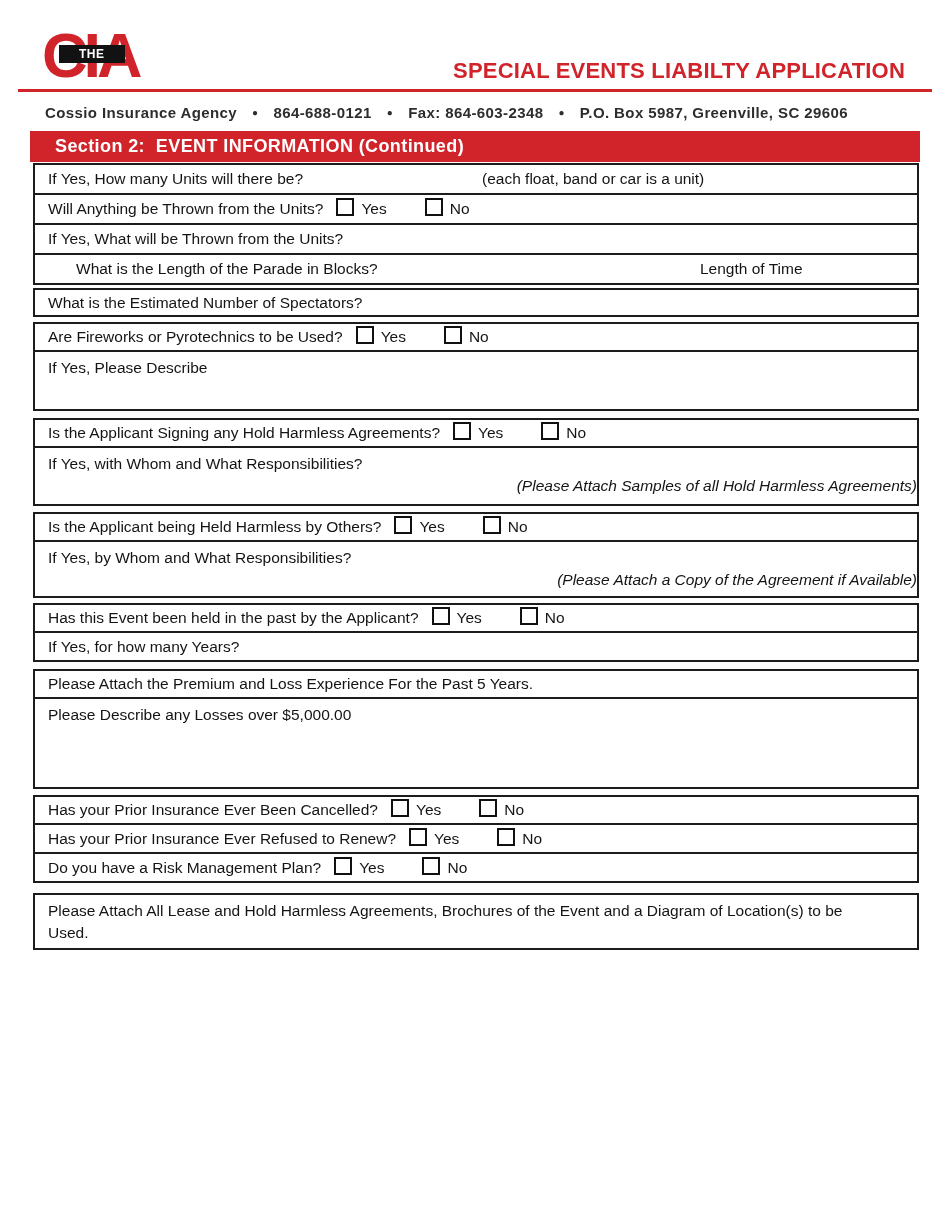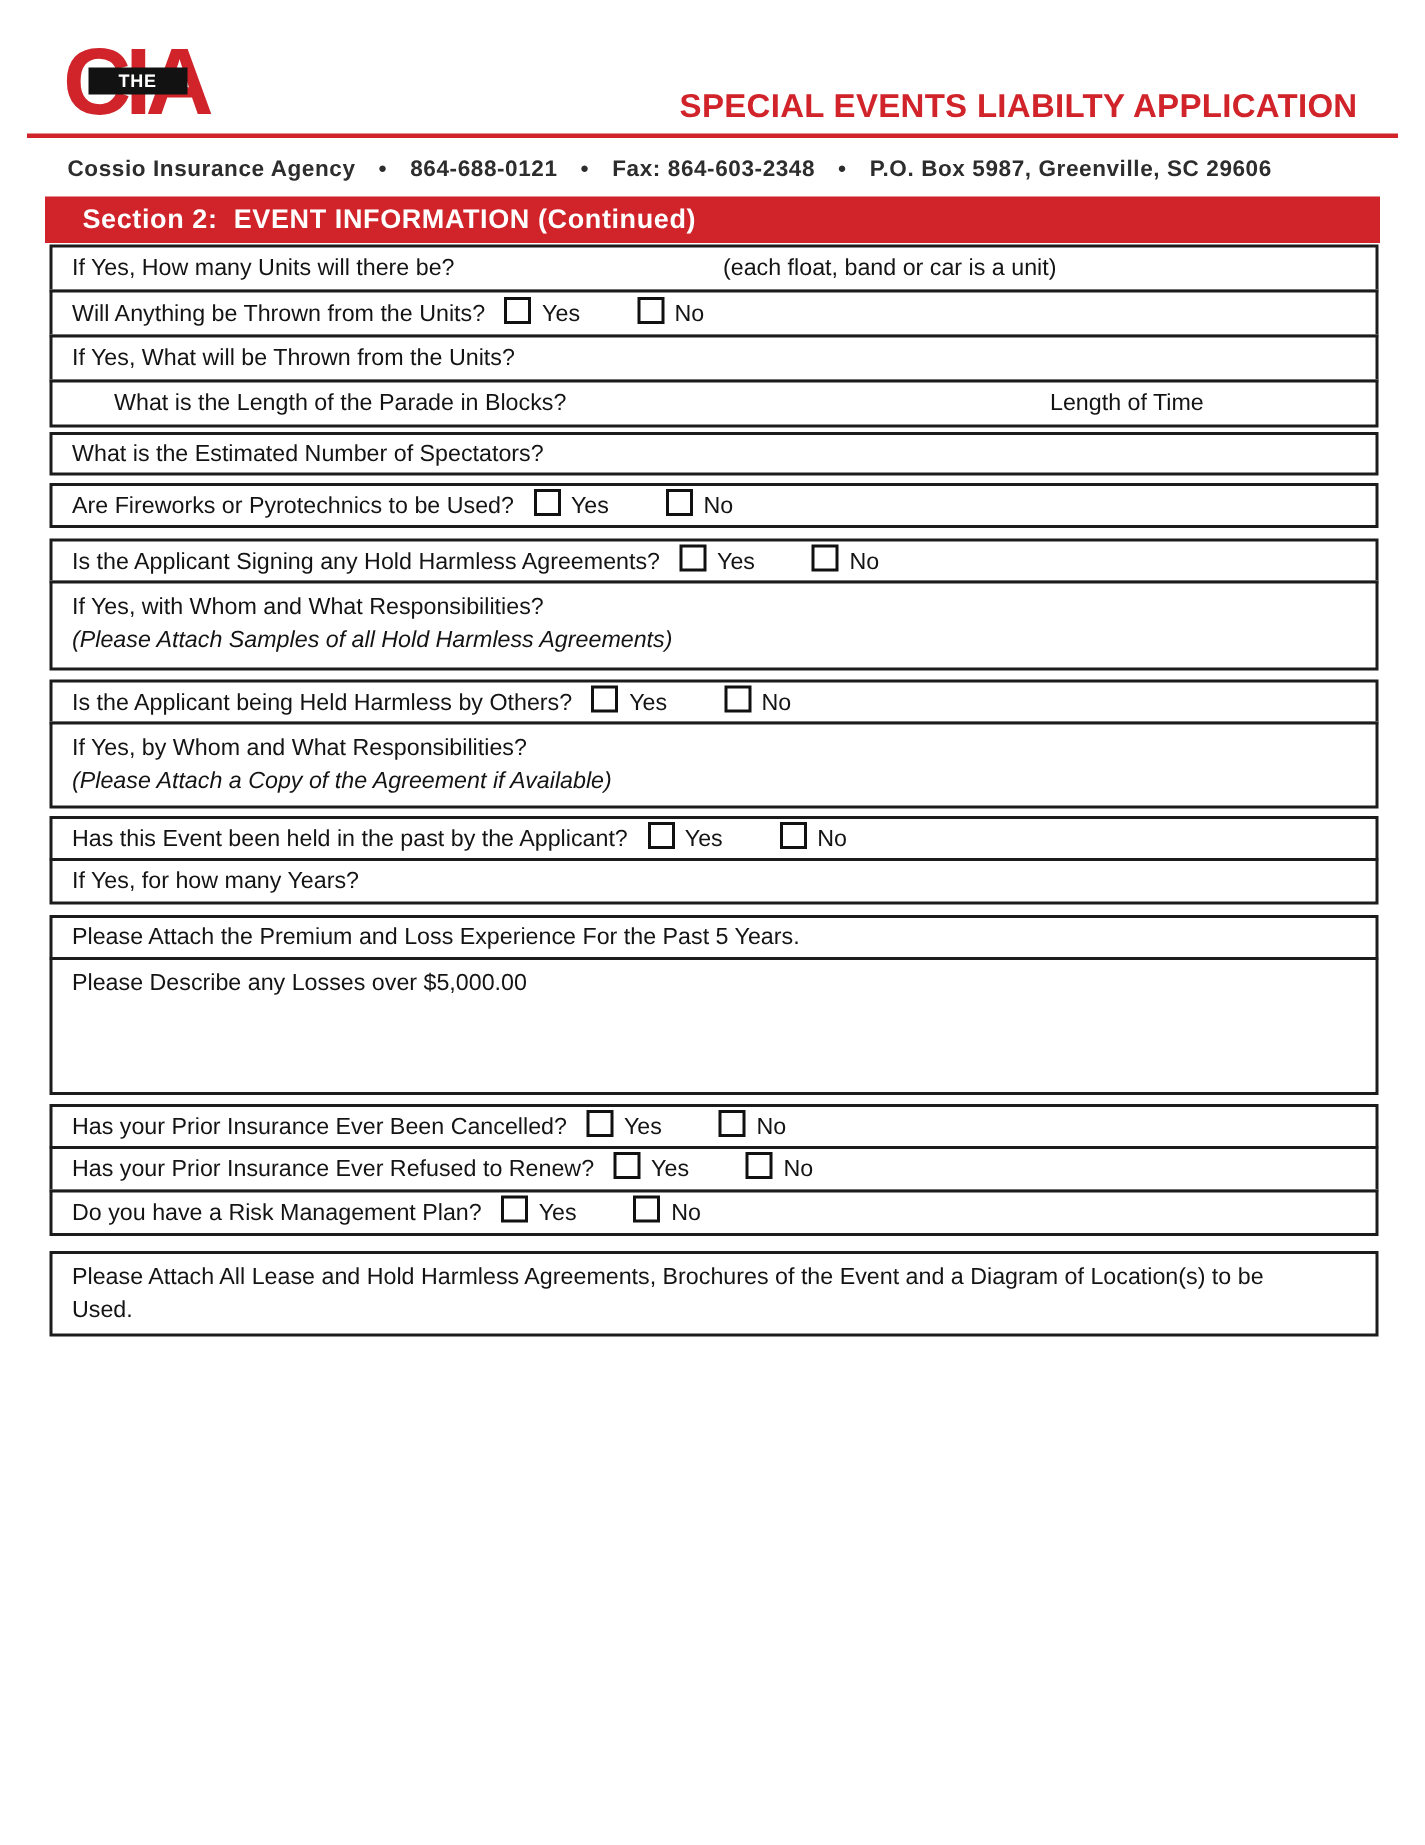--- a/index.html
+++ b/index.html
@@ -32,21 +32,21 @@
   .row.top { align-items:flex-start; }
   .row.top .inner { padding-top:5px; }
   .inner { position:relative; width:100%; padding-left:13px; box-sizing:border-box; line-height:22px; }
   .lbl { white-space:nowrap; }
   .row.wrap .lbl { white-space:normal; display:block; padding-right:45px; line-height:22px; }
   .cb { display:inline-block; width:14px; height:14px; border:2px solid #111;
         margin-left:13px; margin-right:7px; vertical-align:-2px; background:#fff; }
   .cb2 { margin-left:38px; }
   .cbl { white-space:nowrap; }
   .note { position:absolute; top:50%; transform:translateY(-50%); white-space:nowrap; }
-  .sub { display:block; font-style:italic; }
+  .sub { display:block; font-style:italic;text-align:right; }
 
   
   .footer { position:absolute; left:0; top:1188px; width:950px; text-align:center;
             color:var(--red); font-size:15.5px; font-weight:700; letter-spacing:.3px; }
 </style>
 </head>
 <body>
 
 <div class="page">
 
@@ -78,20 +78,23 @@
       </div>
       <div class="row" style="height: 32px; margin-top: -2px; padding-left: 28px;">
         <div class="inner"><span class="lbl">What is the Length of the Parade in Blocks?</span><span class="note" style="left: 637px;">Length of Time</span></div>
       </div>
       <div class="row" style="height: 29px; margin-top: 3px;">
         <div class="inner"><span class="lbl">What is the Estimated Number of Spectators?</span></div>
       </div>
       <div class="row" style="height: 30px; margin-top: 5px;">
         <div class="inner"><span class="lbl">Are Fireworks or Pyrotechnics to be Used?</span><span class="cb"></span><span class="cbl">Yes</span><span class="cb cb2"></span><span class="cbl">No</span></div>
       </div>
+      <div class="row top" style="height: 61px; margin-top: -2px;">
+        <div class="inner"><span class="lbl">If Yes, Please Describe</span></div>
+      </div>
       <div class="row" style="height: 30px; margin-top: 7px;">
         <div class="inner"><span class="lbl">Is the Applicant Signing any Hold Harmless Agreements?</span><span class="cb"></span><span class="cbl">Yes</span><span class="cb cb2"></span><span class="cbl">No</span></div>
       </div>
       <div class="row top" style="height: 60px; margin-top: -2px;">
         <div class="inner"><span class="lbl">If Yes, with Whom and What Responsibilities?</span><span class="sub">(Please Attach Samples of all Hold Harmless Agreements)</span></div>
       </div>
       <div class="row" style="height: 30px; margin-top: 6px;">
         <div class="inner"><span class="lbl">Is the Applicant being Held Harmless by Others?</span><span class="cb"></span><span class="cbl">Yes</span><span class="cb cb2"></span><span class="cbl">No</span></div>
       </div>
       <div class="row top" style="height: 58px; margin-top: -2px;">

